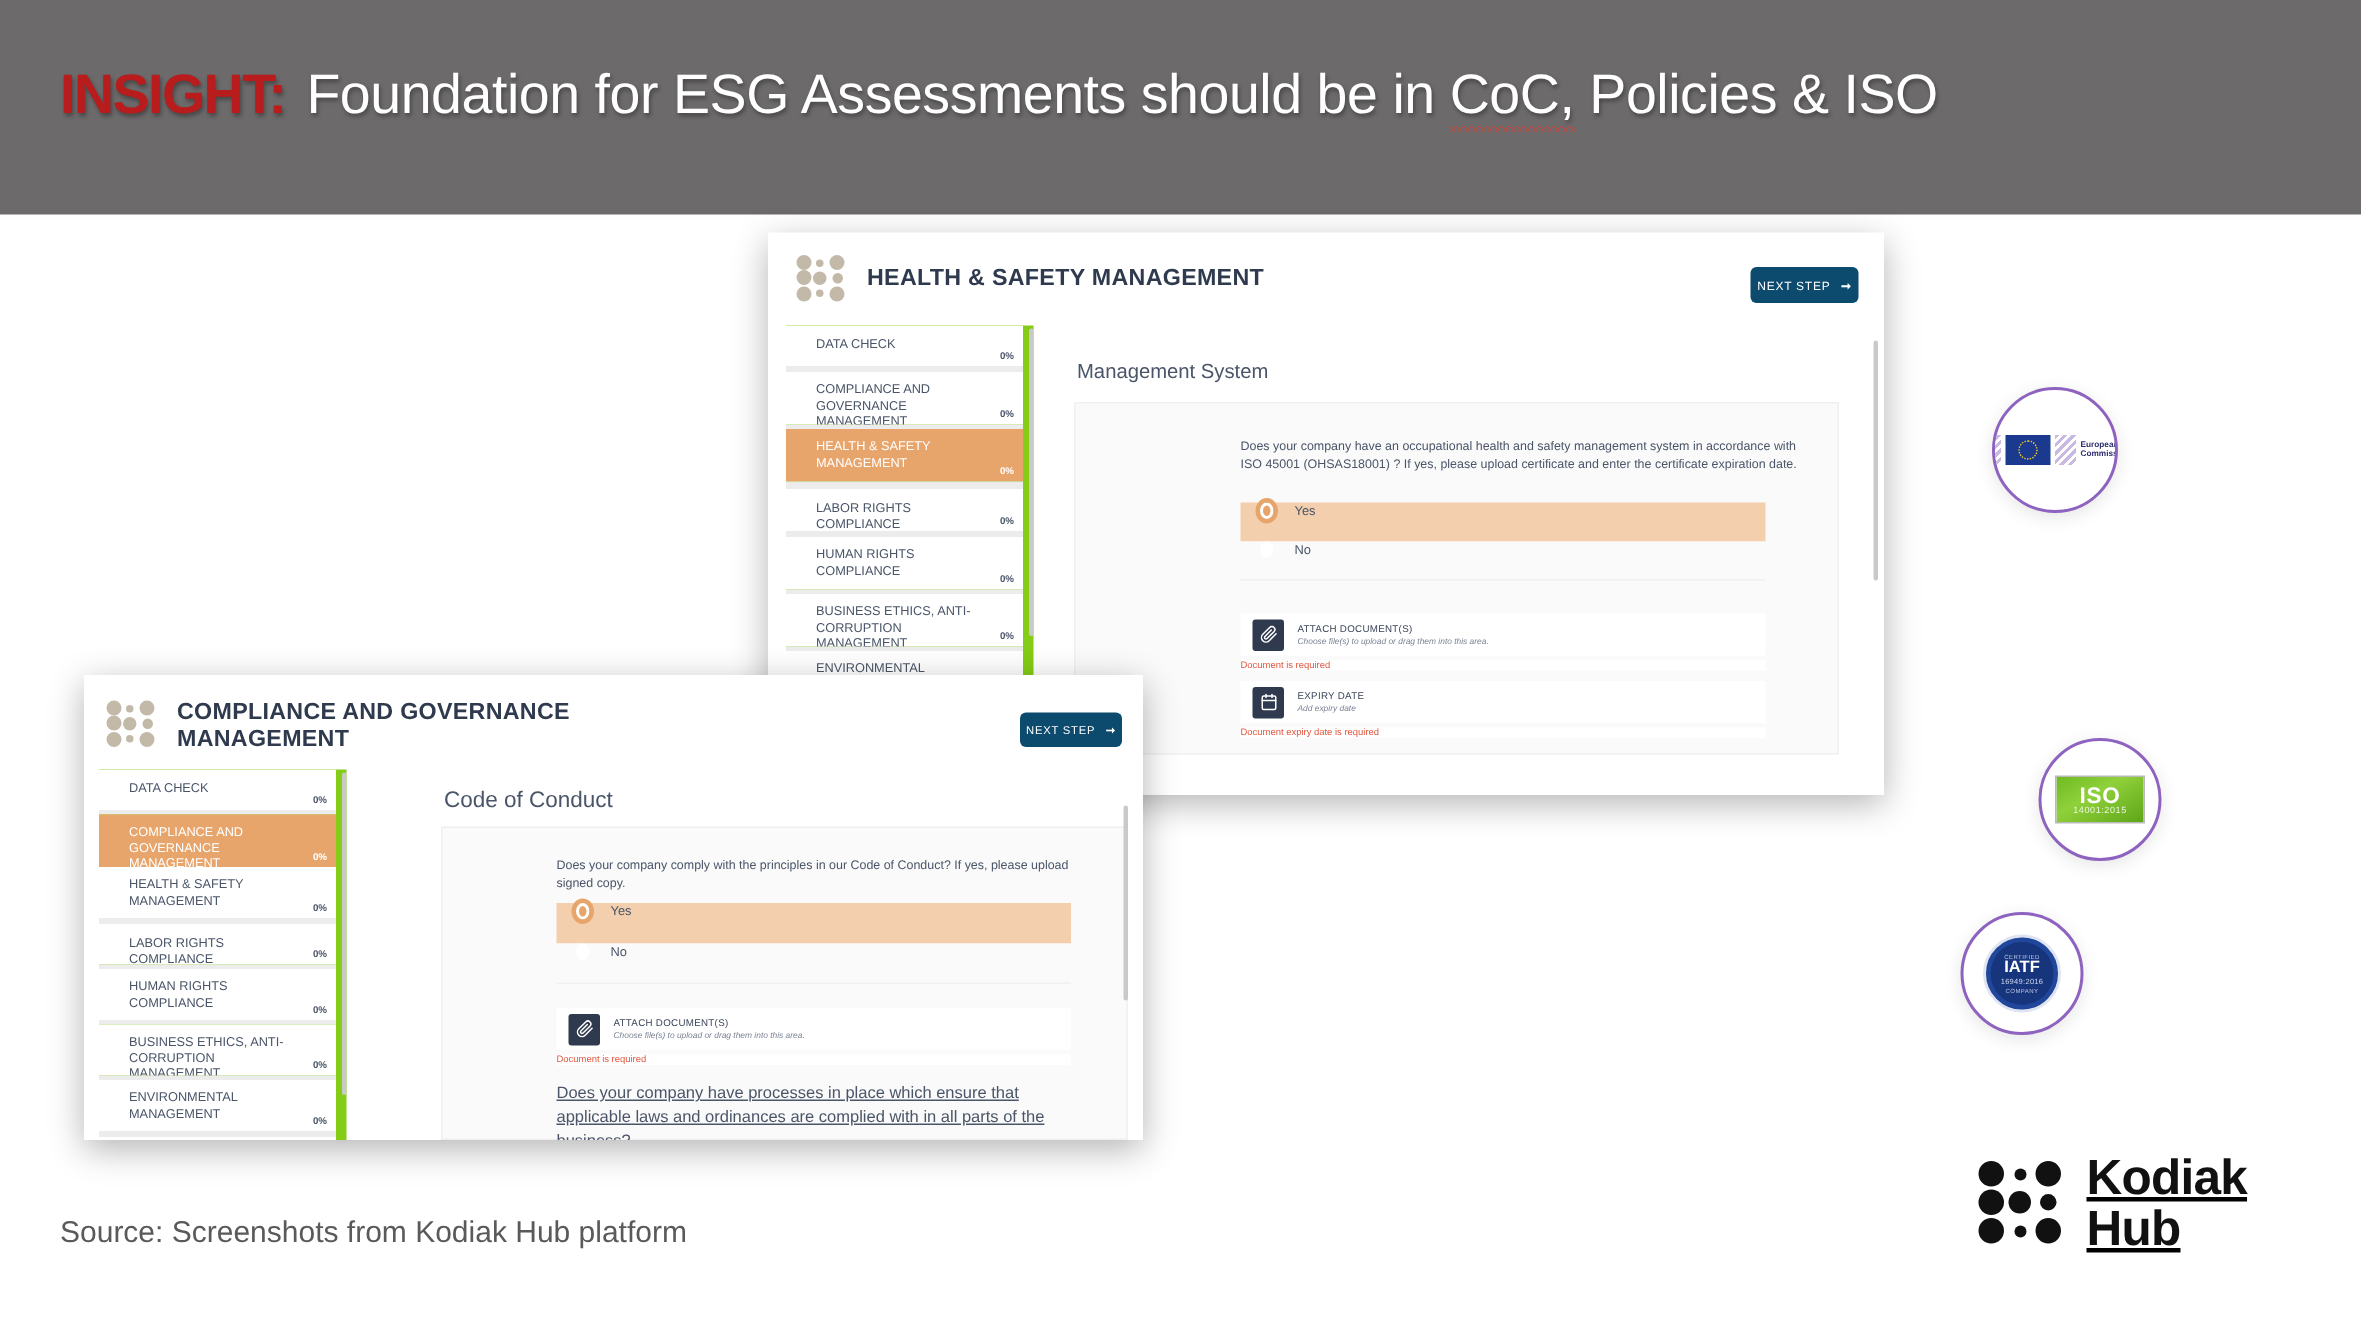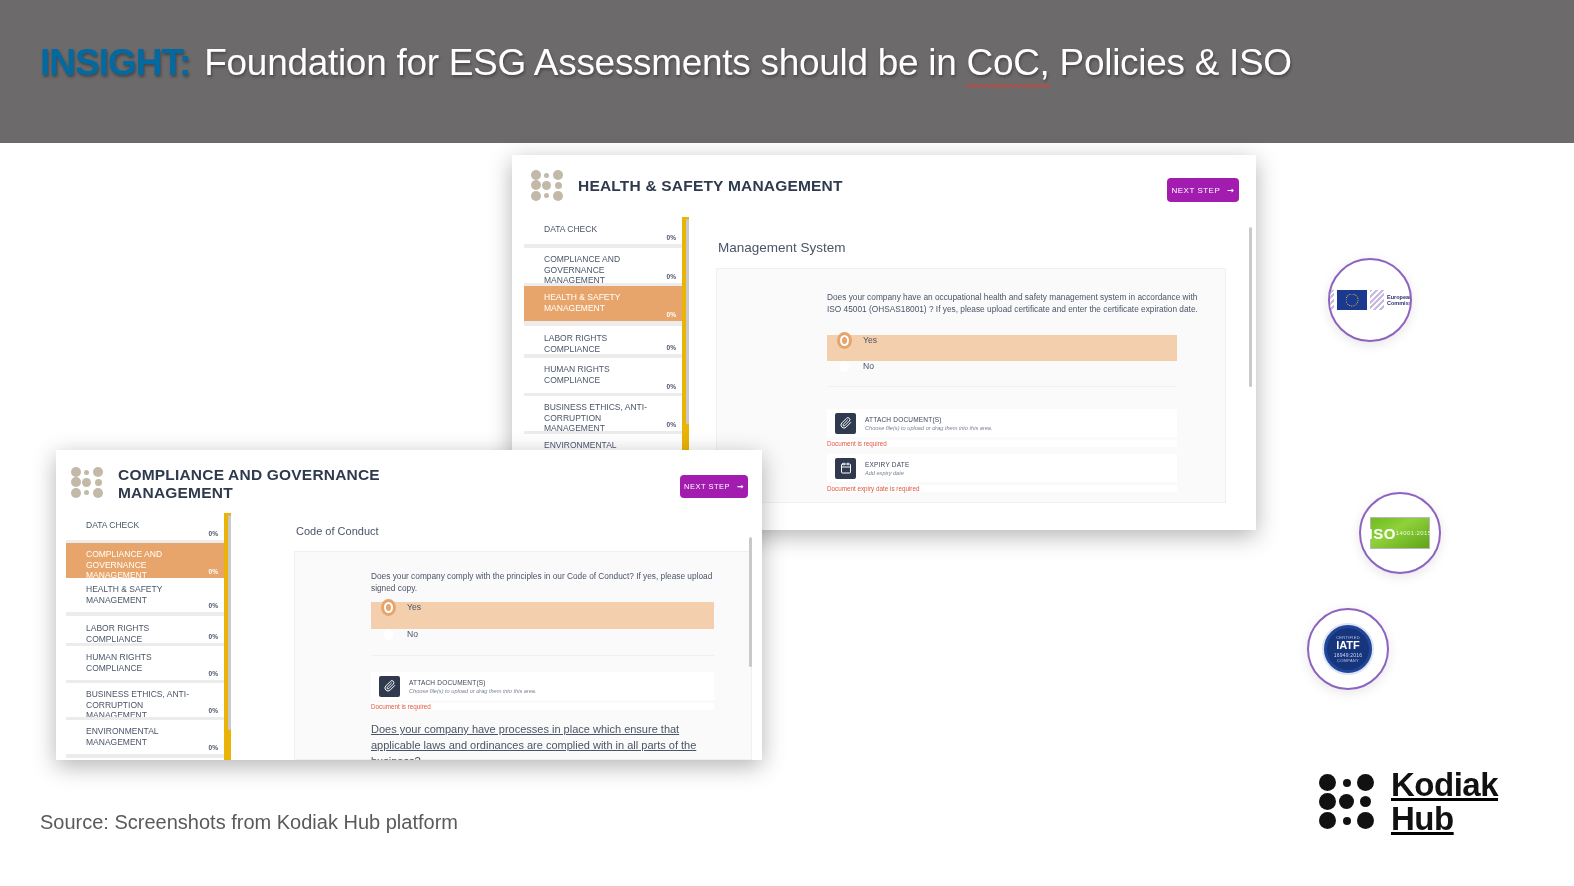--- a/index.html
+++ b/index.html
@@ -18,21 +18,21 @@
     background: #6c6a6b;
   }
   .header-title {
     position: absolute; left: 40px; top: 42px;
     font-size: 37px; font-weight: 400; color: #ffffff;
     letter-spacing: -0.3px; white-space: nowrap;
     text-shadow: 1px 2px 3px rgba(0,0,0,0.35);
     font-family: "Liberation Sans", sans-serif;
   }
   .header-title .insight {
-    color: #0369a1; font-weight: bold; letter-spacing: -1px;
+    color: #b91c1c; font-weight: bold; letter-spacing: -1px;
     margin-right: 14px;
   }
   .spell-underline {
     position: relative; display: inline-block;
   }
   .spell-underline::after {
     content: "";
     position: absolute; left: 0; right: 0; bottom: -4px; height: 4px;
     background-image:
       linear-gradient(45deg, transparent 45%, #e33b2e 45%, #e33b2e 55%, transparent 55%),
@@ -55,29 +55,29 @@
     align-items: center; justify-items: center;
   }
   .dot-logo span { background: #c3b9a8; border-radius: 50%; display:block; }
 
   .card-title {
     color: #2f3a4e; font-weight: bold; letter-spacing: 0.2px;
     line-height: 1.18;
   }
   .next-step-btn {
     position: absolute; right: 0; top: 0;
-    background: #a21caf; color: #ffffff;
+    background: #0c4a6e; color: #ffffff;
     display: flex; align-items: center; justify-content: center;
     border-radius: 4px; white-space: nowrap; cursor: pointer;
     letter-spacing: 0.5px;
   }
   .next-step-btn .arrow { margin-left: 7px; font-weight: bold; }
 
   
-  .side-list { position: relative; background:#eab308; overflow:hidden; }
+  .side-list { position: relative; background:#84cc16; overflow:hidden; }
   .side-item {
     position: relative; background: #ffffff;
     color: #4a5568; line-height: 1.25;
     display: flex; align-items: flex-start;
     cursor: pointer;
   }
   .side-item.active { background: #e8a56b; color: #ffffff; }
   .side-item .pct {
     position: absolute; right: 6px; bottom: 2px;
     font-weight: bold; color: #4a5568;
@@ -138,21 +138,21 @@
   .scip-small { font-size:8px; color:#4a4a4a; letter-spacing:.6px; }
   .scip-big { font-size:24px; font-weight:bold; color:#13407a; letter-spacing:-1px; line-height:1; }
   .scip-big .o {
     display:inline-block; width:15px; height:15px; border-radius:50%;
     background: conic-gradient(#1f9e4a 0 25%, #f2a81d 0 50%, #e0452f 0 75%, #1b6fb5 0 100%);
     vertical-align:-2px; margin:0 -1px;
   }
   .iso-box {
     width: 60px; height: 32px;
     background: linear-gradient(150deg,#6fbb22,#8fd13a 40%,#5ea517);
-    display:flex; flex-direction:row; align-items:center; justify-content:center;
+    display:flex; flex-direction:column; align-items:center; justify-content:center;
     border:1px solid #b9b9b9;
   }
   .iso-big { font-size:15px; font-weight:bold; color:#ffffff; line-height:1; letter-spacing:.5px; }
   .iso-sub { font-size:6px; color:#eef7e2; letter-spacing:.4px; }
   .iatf-wrap {
     width: 52px; height:52px; border-radius:50%;
     background:#16357d; border:2px solid #dfe4f2;
     display:flex; flex-direction:column; align-items:center; justify-content:center;
     box-shadow: 0 0 0 3px #20479c inset;
   }
@@ -368,21 +368,21 @@
       </div>
       <div class="side-sep" style="position:absolute;left:0;top:241px;width:158px;height:4px;"></div>
 
       <div class="side-item" style="position:absolute;left:0;top:245px;width:158px;height:27px;padding:7px 24px 0 20px;font-size:8.5px;">
         
         
       </div>
     </div>
 
     <div class="content-pane" style="position:absolute; left:186px; top:63px; width:520px; height:247px;">
-      <div class="section-title" style="position:absolute; left:54px; top:12px; font-size:11px;">Code of Conduct</div>
+      <div class="section-title" style="position:absolute; left:54px; top:12px; font-size:15px;">Code of Conduct</div>
 
       <div class="q-panel" style="position:absolute; left:52px; top:38px; width:458px; height:209px;">
         <div class="q-text" style="position:absolute; left:76px; top:18px; width:345px; font-size:8.3px;">Does your company comply with the principles in our Code of Conduct? If yes, please upload signed copy.</div>
 
         <div class="opt yes" style="position:absolute; left:76px; top:50px; width:343px; height:27px; padding-left:13px;">
           <span class="radio sel" style="width:9px;height:11px;"></span>
           <span class="opt-label" style="margin-left:14px;font-size:8.6px;">Yes</span>
         </div>
         <div class="opt no" style="position:absolute; left:76px; top:77px; width:343px; height:27px; padding-left:13px;">
           <span class="radio" style="width:9px;height:11px;"></span>

